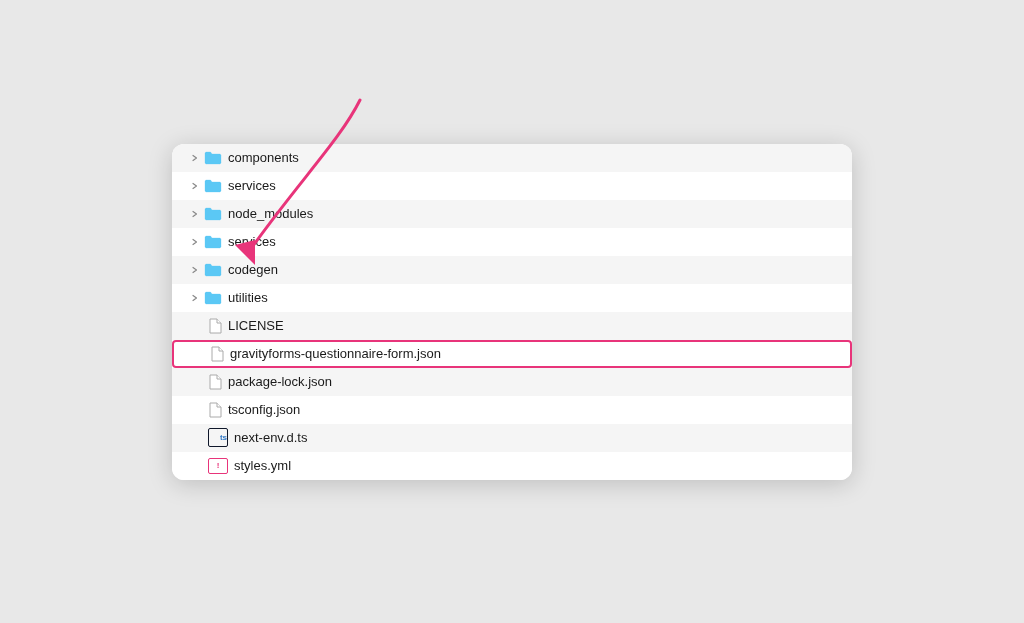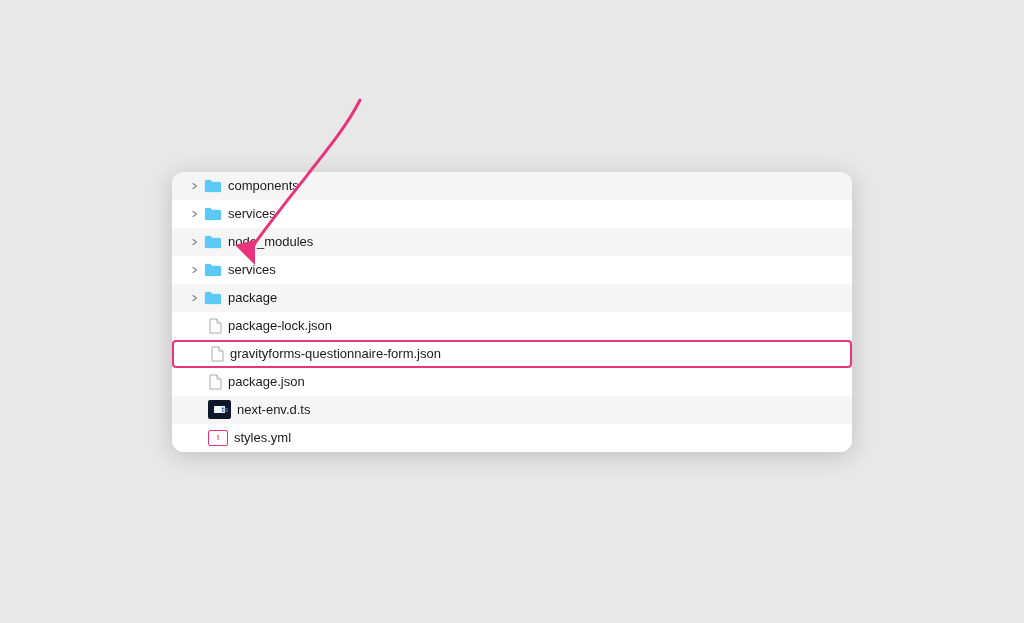--- a/index.html
+++ b/index.html
@@ -198,51 +198,73 @@
           <span class="chevron">
       <svg viewBox="0 0 8 8" fill="none" xmlns="http://www.w3.org/2000/svg">
         <path d="M2 1.5L5.5 4L2 6.5" stroke="#888888" stroke-width="1.2" stroke-linecap="round" stroke-linejoin="round"></path>
       </svg>
     </span>
           <span class="folder-icon">
       <svg viewBox="0 0 18 14" fill="none" xmlns="http://www.w3.org/2000/svg">
         <path d="M1 2.5C1 1.67 1.67 1 2.5 1H6.5L8 3H15.5C16.33 3 17 3.67 17 4.5V11.5C17 12.33 16.33 13 15.5 13H2.5C1.67 13 1 12.33 1 11.5V2.5Z" fill="#5bc8f5" stroke="#5bc8f5" stroke-width="0.3"></path>
       </svg>
     </span>
-          <span class="item-label">package</span>
+          <span class="item-label">codegen</span>
+        </li>
+        <li class="file-item">
+          <span class="chevron">
+      <svg viewBox="0 0 8 8" fill="none" xmlns="http://www.w3.org/2000/svg">
+        <path d="M2 1.5L5.5 4L2 6.5" stroke="#888888" stroke-width="1.2" stroke-linecap="round" stroke-linejoin="round"></path>
+      </svg>
+    </span>
+          <span class="folder-icon">
+      <svg viewBox="0 0 18 14" fill="none" xmlns="http://www.w3.org/2000/svg">
+        <path d="M1 2.5C1 1.67 1.67 1 2.5 1H6.5L8 3H15.5C16.33 3 17 3.67 17 4.5V11.5C17 12.33 16.33 13 15.5 13H2.5C1.67 13 1 12.33 1 11.5V2.5Z" fill="#5bc8f5" stroke="#5bc8f5" stroke-width="0.3"></path>
+      </svg>
+    </span>
+          <span class="item-label">utilities</span>
+        </li>
+        <li class="file-item">
+          <span class="file-icon">
+      <svg viewBox="0 0 14 16" fill="none" xmlns="http://www.w3.org/2000/svg">
+        <path d="M2 1H9L13 5V15H2V1Z" fill="white" stroke="#aaaaaa" stroke-width="1"></path>
+        <path d="M9 1V5H13" fill="white" stroke="#aaaaaa" stroke-width="1"></path>
+      </svg>
+    </span>
+          <span class="item-label">LICENSE</span>
+        </li>
+        <li class="file-item highlighted" style="border: 2px solid rgb(232, 52, 122); border-radius: 4px;">
+          <span class="file-icon">
+      <svg viewBox="0 0 14 16" fill="none" xmlns="http://www.w3.org/2000/svg">
+        <path d="M2 1H9L13 5V15H2V1Z" fill="white" stroke="#aaaaaa" stroke-width="1"></path>
+        <path d="M9 1V5H13" fill="white" stroke="#aaaaaa" stroke-width="1"></path>
+      </svg>
+    </span>
+          <span class="item-label">gravityforms-questionnaire-form.json</span>
         </li>
         <li class="file-item">
           <span class="file-icon">
       <svg viewBox="0 0 14 16" fill="none" xmlns="http://www.w3.org/2000/svg">
         <path d="M2 1H9L13 5V15H2V1Z" fill="white" stroke="#aaaaaa" stroke-width="1"></path>
         <path d="M9 1V5H13" fill="white" stroke="#aaaaaa" stroke-width="1"></path>
       </svg>
     </span>
           <span class="item-label">package-lock.json</span>
         </li>
-        <li class="file-item highlighted" style="border: 2px solid rgb(232, 52, 122); border-radius: 4px;">
-          <span class="file-icon">
-      <svg viewBox="0 0 14 16" fill="none" xmlns="http://www.w3.org/2000/svg">
-        <path d="M2 1H9L13 5V15H2V1Z" fill="white" stroke="#aaaaaa" stroke-width="1"></path>
-        <path d="M9 1V5H13" fill="white" stroke="#aaaaaa" stroke-width="1"></path>
-      </svg>
-    </span>
-          <span class="item-label">gravityforms-questionnaire-form.json</span>
-        </li>
-        <li class="file-item">
-          <span class="file-icon">
-      <svg viewBox="0 0 14 16" fill="none" xmlns="http://www.w3.org/2000/svg">
-        <path d="M2 1H9L13 5V15H2V1Z" fill="white" stroke="#aaaaaa" stroke-width="1"></path>
-        <path d="M9 1V5H13" fill="white" stroke="#aaaaaa" stroke-width="1"></path>
-      </svg>
-    </span>
-          <span class="item-label">package.json</span>
-        </li>
-        <li class="file-item">
-          <span style="display:inline-flex;align-items:center;justify-content:center;width:20px;height:19px;margin-right:6px;margin-left:20px;font-size:8px;font-weight:bold;color:#3178c6;border:6px solid #0f172a;border-radius:2px;flex-shrink:0;padding-left:11px;">ts</span>
+        <li class="file-item">
+          <span class="file-icon">
+      <svg viewBox="0 0 14 16" fill="none" xmlns="http://www.w3.org/2000/svg">
+        <path d="M2 1H9L13 5V15H2V1Z" fill="white" stroke="#aaaaaa" stroke-width="1"></path>
+        <path d="M9 1V5H13" fill="white" stroke="#aaaaaa" stroke-width="1"></path>
+      </svg>
+    </span>
+          <span class="item-label">tsconfig.json</span>
+        </li>
+        <li class="file-item">
+          <span style="display:inline-flex;align-items:center;justify-content:center;width:20px;height:19px;margin-right:6px;margin-left:20px;font-size:8px;font-weight:bold;color:#3178c6;border:1px solid #0f172a;border-radius:2px;flex-shrink:0;padding-left:11px;">ts</span>
           <span class="item-label">next-env.d.ts</span>
         </li>
         <li class="file-item">
           <span style="display:inline-flex;align-items:center;justify-content:center;width:20px;height:16px;margin-right:6px;margin-left:20px;font-size:8px;font-weight:bold;color:#e8347a;border:1px solid #e8347a;border-radius:2px;flex-shrink:0;">!</span>
           <span class="item-label">styles.yml</span>
         </li>
       </ul>
   </div>
 
 </div>

